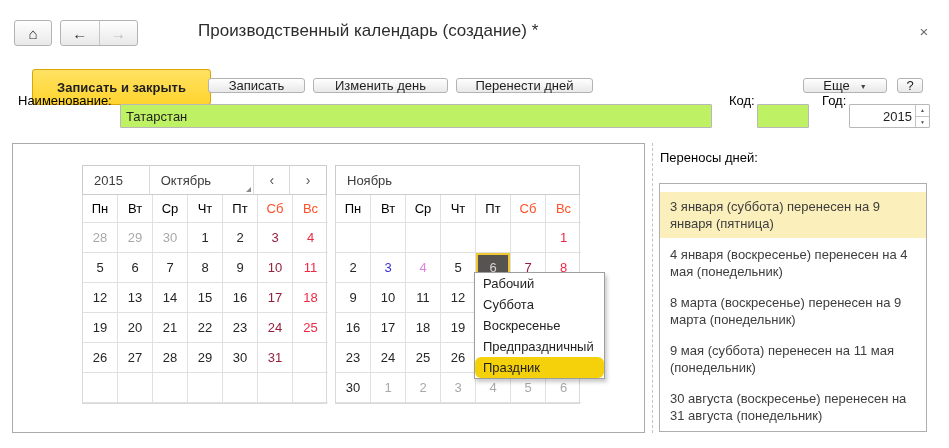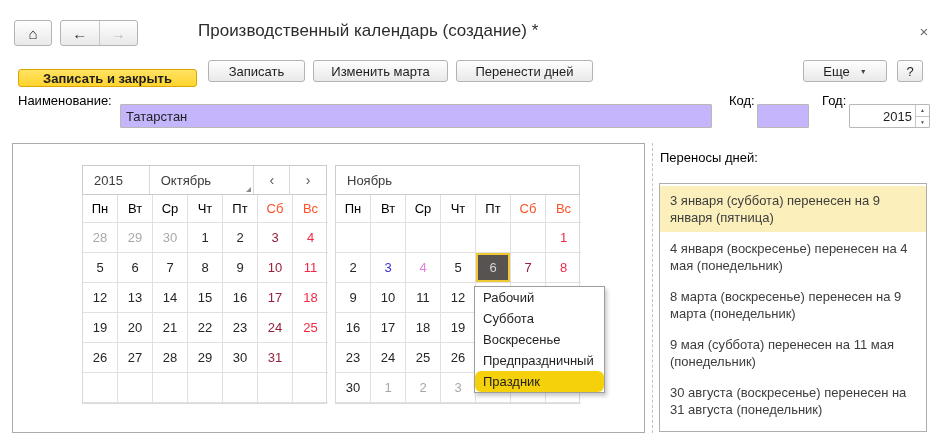--- a/index.html
+++ b/index.html
@@ -18,33 +18,33 @@
   .nav-group{position:absolute;left:60px;top:20px;width:78px;height:26px;box-sizing:border-box;
        border:1px solid #b3b3b3;border-radius:3px;background:linear-gradient(#fefefe,#e9e9e9);display:flex;}
   .nav-half{flex:1;display:flex;align-items:center;justify-content:center;font-size:15px;}
   .nav-half.back{border-right:1px solid #c6c6c6;color:#2b2b2b;}
   .nav-half.fwd{color:#b9b9b9;}
   .win-title{position:absolute;left:198px;top:21px;font-size:17px;color:#2d2d2d;}
   .win-close{position:absolute;left:912px;top:19px;width:24px;height:24px;display:flex;
        align-items:center;justify-content:center;font-size:15px;color:#6a6a6a;}
 
   
-  .tb{top:60px;height:22px;}
-  .btn-save-close{left:18px;width:179px;height:18px;top:69px;}
+  .tb{top:78px;height:15px;}
+  .btn-save-close{left:32px;width:179px;height:36px;top:69px;}
   .btn-save{left:208px;width:97px;}
   .btn-change{left:313px;width:135px;}
   .btn-move{left:456px;width:137px;}
   .btn-more{left:803px;width:84px;gap:10px;}
   .btn-more .arrow{font-size:7px;color:#444;margin-top:1px;}
   .btn-help{left:897px;width:26px;}
 
   
   .fld-label{position:absolute;top:93px;font-size:13px;color:#000000;}
   .inp{position:absolute;top:104px;height:24px;box-sizing:border-box;border:1px solid #b8b8b8;
-       font-family:inherit;font-size:13px;color:#1f1f1f;padding:0 5px;background:#c4b5fd;border-radius:1px;}
+       font-family:inherit;font-size:13px;color:#1f1f1f;padding:0 5px;background:#bef264;border-radius:1px;}
   .inp-name{left:120px;width:592px;}
   .inp-code{left:757px;width:52px;}
   .inp-year-wrap{position:absolute;left:849px;top:104px;width:81px;height:24px;box-sizing:border-box;
        border:1px solid #b8b8b8;background:#fff;border-radius:1px;}
   .inp-year{position:absolute;left:0;top:0;bottom:0;right:14px;border:none;outline:none;
        font-family:inherit;font-size:13px;text-align:right;padding:0 3px;color:#1f1f1f;}
   .spin{position:absolute;right:0;top:0;bottom:0;width:13px;border-left:1px solid #c4c4c4;
        display:flex;flex-direction:column;}
   .spin div{flex:1;display:flex;align-items:center;justify-content:center;font-size:5px;color:#555;}
   .spin div:first-child{border-bottom:1px solid #c4c4c4;}
@@ -80,29 +80,29 @@
   .c-other{color:#a9a9a9;}
   .c-empty{color:transparent;}
   .c-sat{color:var(--saturday,#96203c);}
   .c-sun{color:var(--sunday,#ef2944);}
   .c-pre{color:var(--preholiday,#3b31d6);}
   .c-hol{color:var(--holiday,#e47fe0);}
   .c-sel{background:var(--selected-day-bg,#575350);color:#d6d6d6;
        box-shadow:inset 0 0 0 2px var(--selected-day-border,#f0c832);}
 
   
-  .day-menu{position:absolute;left:474px;top:286px;min-width:121px;z-index:10;background:#fff;
+  .day-menu{position:absolute;left:474px;top:272px;min-width:121px;z-index:10;background:#fff;
        border:1px solid #9e9e9e;box-shadow:2px 3px 4px rgba(0,0,0,.22);}
   .day-menu-item{height:21px;line-height:21px;padding:0 10px 0 8px;font-size:13px;color:#1f1f1f;white-space:nowrap;}
   .day-menu-item.sel{background:var(--menu-highlight,#f6d20c);border-radius:6px;}
 
   
   .transfers-label{position:absolute;left:660px;top:150px;font-size:13px;color:#000000;}
   .transfers-box{position:absolute;left:659px;top:183px;width:268px;height:249px;box-sizing:border-box;
-       border:1px solid #aeaeae;background:#fff;overflow:hidden;padding-top:2px;}
+       border:1px solid #aeaeae;background:#fff;overflow:hidden;padding-top:8px;}
   .transfer-item{padding:6px 10px;margin-bottom:2px;font-size:13px;line-height:17px;color:#3d3d3d;}
   .transfer-item.sel{background:var(--list-highlight,#fbf0bb);}
 </style>
 </head>
 <body>
 
 <div class="screen">
 
   <div class="btn home-btn">
     <span>⌂</span>
@@ -115,21 +115,21 @@
       <span>→</span>
     </div>
   </div>
   <div class="win-title">Производственный календарь (создание) *</div>
   <div class="win-close">
     <span>×</span>
   </div>
 
   <div class="btn btn-primary btn-save-close">Записать и закрыть</div>
   <div class="btn tb btn-save">Записать</div>
-  <div class="btn tb btn-change">Изменить марта</div>
+  <div class="btn tb btn-change">Изменить день</div>
   <div class="btn tb btn-move">Перенести дней</div>
   <div class="btn tb btn-more">
     <span>Еще</span>
     <span class="arrow">▼</span>
   </div>
   <div class="btn tb btn-help">?</div>
 
   <div class="fld-label" style="left:18px;">Наименование:</div>
   <input class="inp inp-name" value="Татарстан" style="">
   <div class="fld-label" style="left:729px;">Код:</div>

